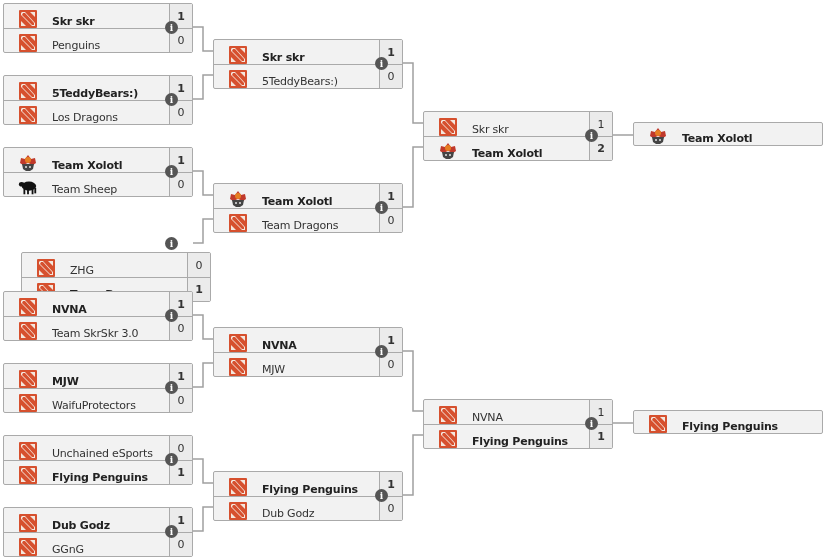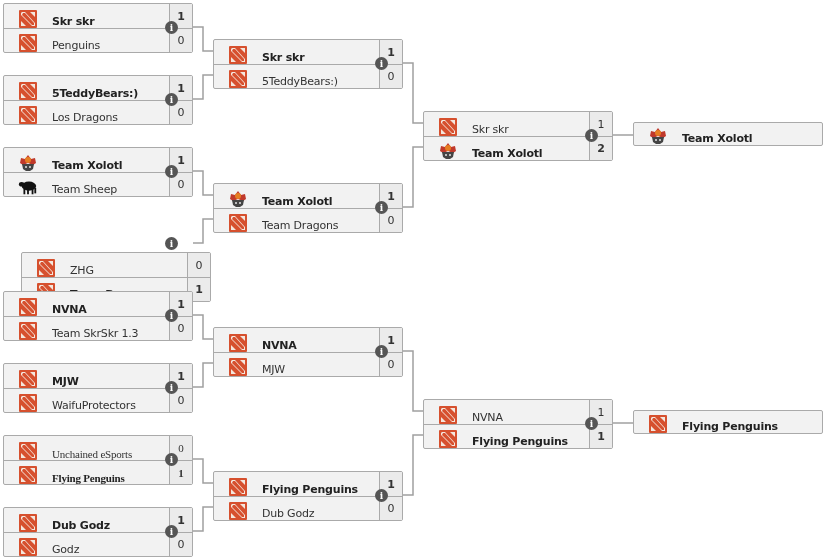--- a/index.html
+++ b/index.html
@@ -274,21 +274,21 @@
       <div class="team">
         <span class="logo">
           <svg width="18" height="18" viewBox="0 0 18 18">
             <rect x="0" y="0" width="18" height="18" rx="1" fill="#d6502e"></rect>
             <polygon points="3,2 6,2 16,13 16,16 13,16 2,5 2,3" fill="#f4e6dc"></polygon>
             <polygon points="11,2 16,2 16,7" fill="#f4e6dc"></polygon>
             <polygon points="2,11 2,16 7,16" fill="#f4e6dc"></polygon>
             <polygon points="4,3 6,3 15,13 15,15 13,15 3,5" fill="#d6502e"></polygon>
           </svg>
         </span>
-        <span class="name">Team SkrSkr 1.3</span>
+        <span class="name">Team SkrSkr 3.0</span>
         <span class="score">0</span>
       </div>
     </div>
     <div class="info" style="left: 165px; top: 309px;">i</div>
     <div class="match" style="left: 3px; top: 363px;">
       <div class="team win">
         <span class="logo">
           <svg width="18" height="18" viewBox="0 0 18 18">
             <rect x="0" y="0" width="18" height="18" rx="1" fill="#d6502e"></rect>
             <polygon points="3,2 6,2 16,13 16,16 13,16 2,5 2,3" fill="#f4e6dc"></polygon>
@@ -308,21 +308,21 @@
             <polygon points="11,2 16,2 16,7" fill="#f4e6dc"></polygon>
             <polygon points="2,11 2,16 7,16" fill="#f4e6dc"></polygon>
             <polygon points="4,3 6,3 15,13 15,15 13,15 3,5" fill="#d6502e"></polygon>
           </svg>
         </span>
         <span class="name">WaifuProtectors</span>
         <span class="score">0</span>
       </div>
     </div>
     <div class="info" style="left: 165px; top: 381px;">i</div>
-    <div class="match" style="left: 3px; top: 435px; font-family: Liberation Serif, serif;">
+    <div class="match" style="left: 3px; top: 435px;">
       <div class="team">
         <span class="logo">
           <svg width="18" height="18" viewBox="0 0 18 18">
             <rect x="0" y="0" width="18" height="18" rx="1" fill="#d6502e"></rect>
             <polygon points="3,2 6,2 16,13 16,16 13,16 2,5 2,3" fill="#f4e6dc"></polygon>
             <polygon points="11,2 16,2 16,7" fill="#f4e6dc"></polygon>
             <polygon points="2,11 2,16 7,16" fill="#f4e6dc"></polygon>
             <polygon points="4,3 6,3 15,13 15,15 13,15 3,5" fill="#d6502e"></polygon>
           </svg>
         </span>
@@ -361,21 +361,21 @@
       <div class="team">
         <span class="logo">
           <svg width="18" height="18" viewBox="0 0 18 18">
             <rect x="0" y="0" width="18" height="18" rx="1" fill="#d6502e"></rect>
             <polygon points="3,2 6,2 16,13 16,16 13,16 2,5 2,3" fill="#f4e6dc"></polygon>
             <polygon points="11,2 16,2 16,7" fill="#f4e6dc"></polygon>
             <polygon points="2,11 2,16 7,16" fill="#f4e6dc"></polygon>
             <polygon points="4,3 6,3 15,13 15,15 13,15 3,5" fill="#d6502e"></polygon>
           </svg>
         </span>
-        <span class="name">Godz</span>
+        <span class="name">GGnG</span>
         <span class="score">0</span>
       </div>
     </div>
     <div class="info" style="left: 165px; top: 525px;">i</div>
     <div class="match" style="left: 213px; top: 327px;">
       <div class="team win">
         <span class="logo">
           <svg width="18" height="18" viewBox="0 0 18 18">
             <rect x="0" y="0" width="18" height="18" rx="1" fill="#d6502e"></rect>
             <polygon points="3,2 6,2 16,13 16,16 13,16 2,5 2,3" fill="#f4e6dc"></polygon>

